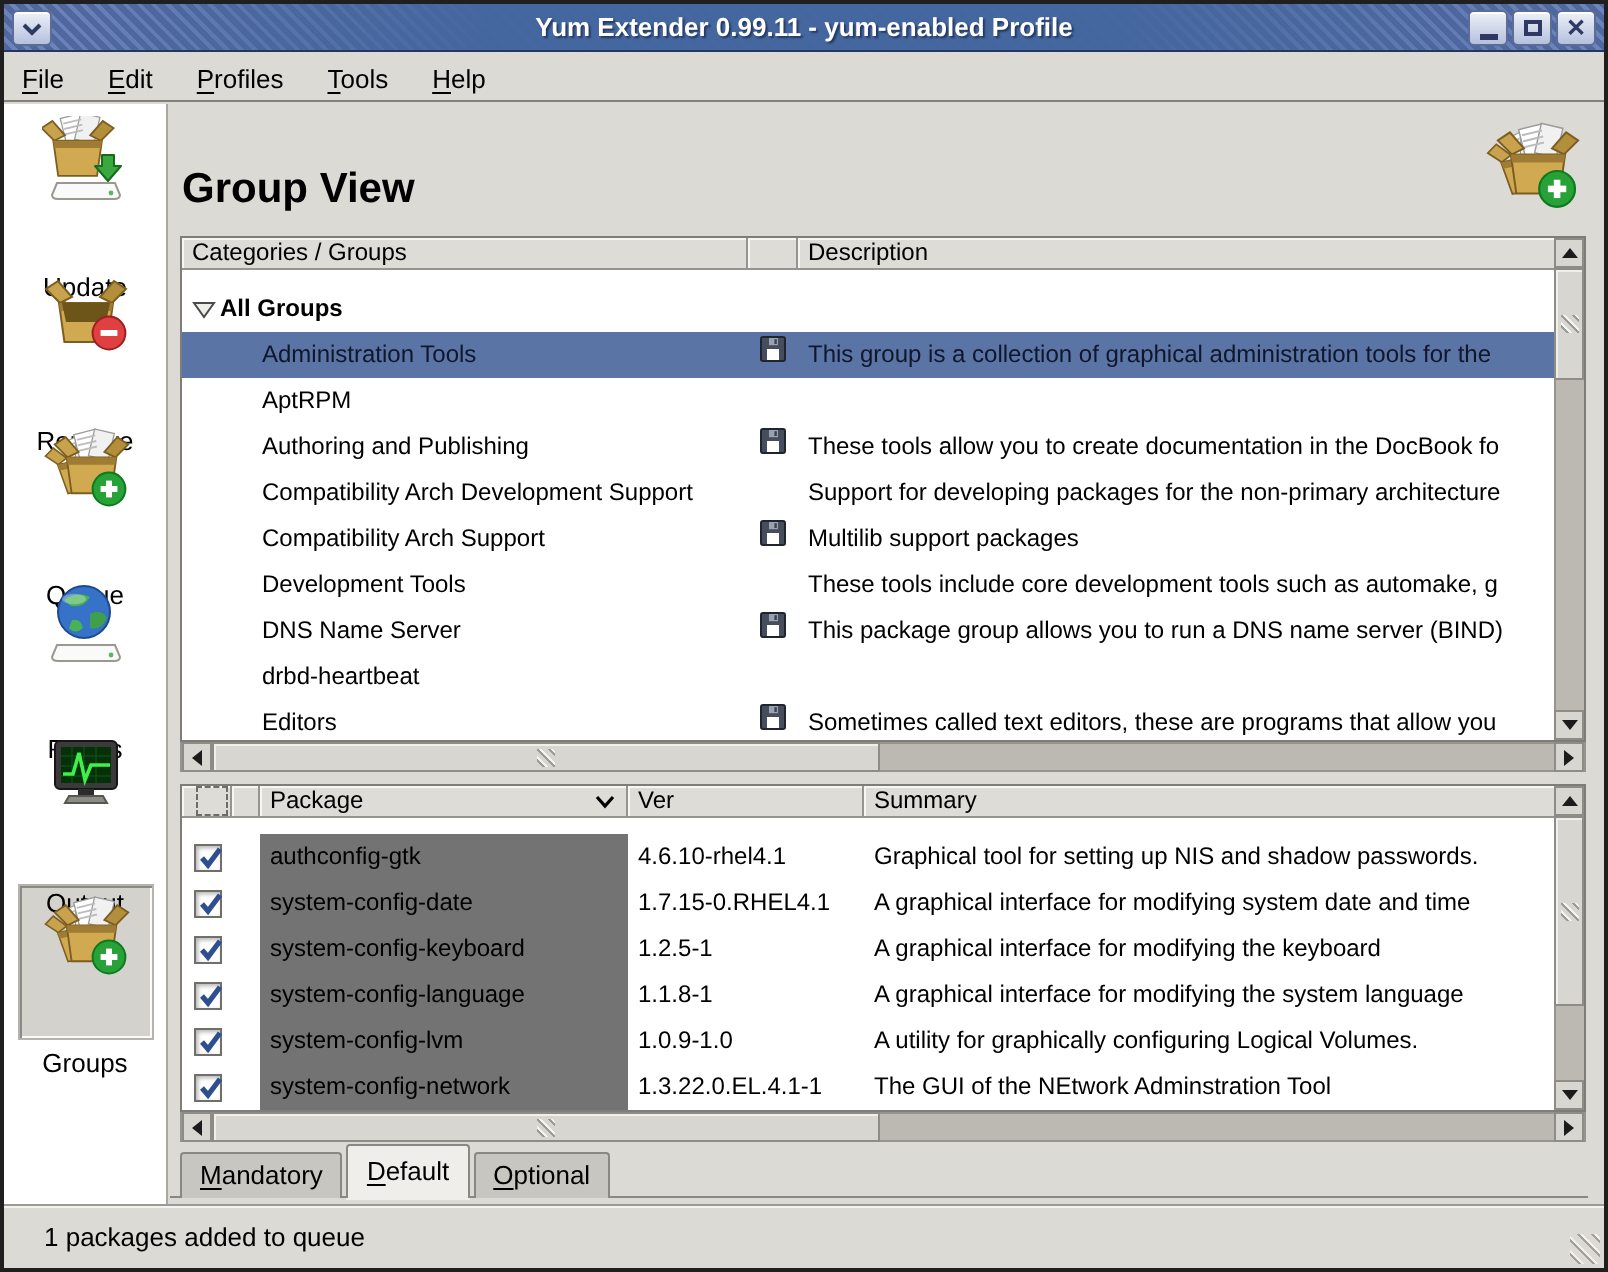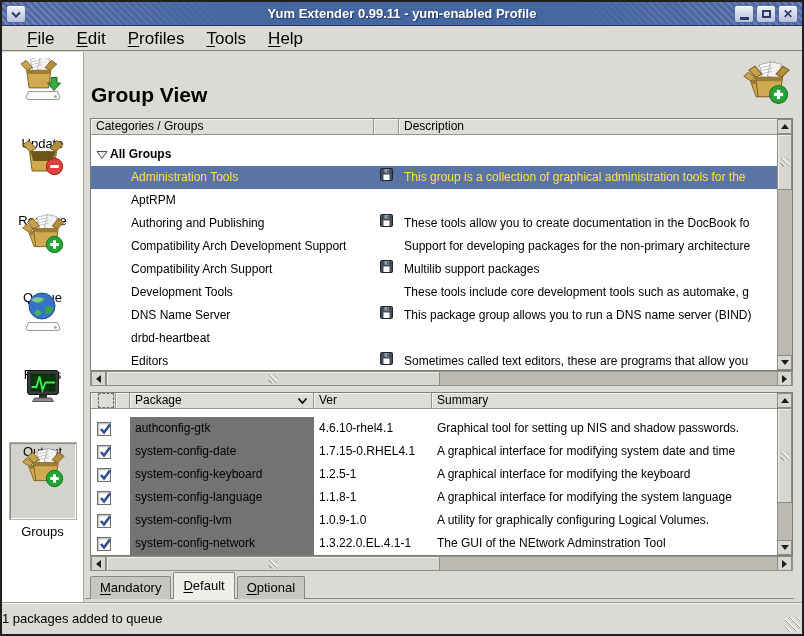--- a/index.html
+++ b/index.html
@@ -33,21 +33,21 @@
   .tb-menu{ left:4px; }
   .tb-min{ right:48px; } .tb-max{ right:26px; } .tb-close{ right:4px; }
   .glyph-min{ width:9px; height:3px; background:#2e3a63; margin-top:9px; }
   .glyph-max{ width:9px; height:8px; border:2px solid #2e3a63; }
   .glyph-x{ color:#2e3a63; font-weight:bold; font-size:12px; line-height:1; }
   .glyph-v{ display:block; }
   
   .menubar{
     position:absolute; left:0; top:24px; right:0; height:25px;
     background:#dcdad5; border-bottom:1px solid #83817b;
-    display:flex; align-items:flex-start; padding-left:16px; font-size:17px;
+    display:flex; align-items:flex-end; padding-left:0; font-size:13px;
   }
   .menu-item{ padding:3px 9px; margin-right:4px; }
   .menu-item u, .tab u{ text-underline-offset:2px; }
   
   .sidebar{
     position:absolute; left:0; top:50px; width:82px; bottom:32px;
     background:#fff; border-right:1px solid #a9a7a2; padding-top:6px;
   }
   .side-item{
     width:66px; margin:0 auto 4px auto; height:73px;
@@ -81,21 +81,21 @@
   .th .grow{ flex:1; }
   .focus-box{ width:16px; height:15px; border:1px dashed #6f6d68; margin-left:2px; }
   .tbody{ position:absolute; left:0; right:15px; top:24px; bottom:0; overflow:hidden; background:#fff; }
   .g-row{ display:grid; grid-template-columns:283px 25px 1fr; height:23px; line-height:23px; white-space:nowrap; }
   .p-row{ display:grid; grid-template-columns:25px 14px 184px 118px 1fr; height:23px; line-height:23px; white-space:nowrap; }
   .cell{ overflow:hidden; padding-left:5px; }
   .g-name{ display:flex; align-items:center; overflow:hidden; padding-left:3px; }
   .g-row .expander{ width:16px; display:inline-flex; justify-content:center; flex:none; }
   .g-row.indent .g-name{ padding-left:40px; }
   .g-row.bold{ font-weight:bold; }
-  .g-row.sel{ background:#5b74a6; color:#fde047; }
+  .g-row.sel{ background:#5b74a6; color:#0f172a; }
   .g-ico{ display:flex; align-items:center; justify-content:center; }
   .p-row .pkg-cell{ background:#737373; }
   .p-row .cb-cell{ display:flex; align-items:center; justify-content:center; }
   .checkbox{
     width:14px; height:14px; background:#fff; border:1px solid #716f6a;
     box-shadow:inset 1px 1px 2px rgba(0,0,0,.3); position:relative;
   }
   .checkbox svg{ position:absolute; left:0; top:-1px; }
   
   .vscroll{ position:absolute; right:0; top:0; bottom:0; width:15px; background:#bcb9b3; border-left:1px solid #96948e; }
@@ -128,21 +128,21 @@
   .tab{
     height:23px; line-height:22px; padding:0 9px; margin-right:2px;
     background:#c8c6c1; border:1px solid #8a8883; border-bottom:none;
     border-radius:2px 2px 0 0; font-size:13px; position:relative; z-index:1;
   }
   .tab.active{ height:27px; line-height:26px; background:#efeeeb; z-index:3; box-shadow:0 1px 0 #efeeeb; }
   
   .statusbar{
     position:absolute; left:0; right:0; bottom:0; height:32px; background:#dcdad5;
     border-top:1px solid #9c9a94; box-shadow:inset 0 1px 0 #f4f3f0;
-    display:flex; align-items:center; padding-left:0; font-size:13px;
+    display:flex; align-items:center; padding-left:20px; font-size:13px;
   }
   .grip{ position:absolute; right:2px; bottom:2px; width:15px; height:15px;
     background:repeating-linear-gradient(45deg,transparent 0 3px,#a39f99 3px 4px,#f1f0ed 4px 5px); }
 </style>
 </head>
 <body>
 
 <div class="window">
 
   <div class="titlebar">

